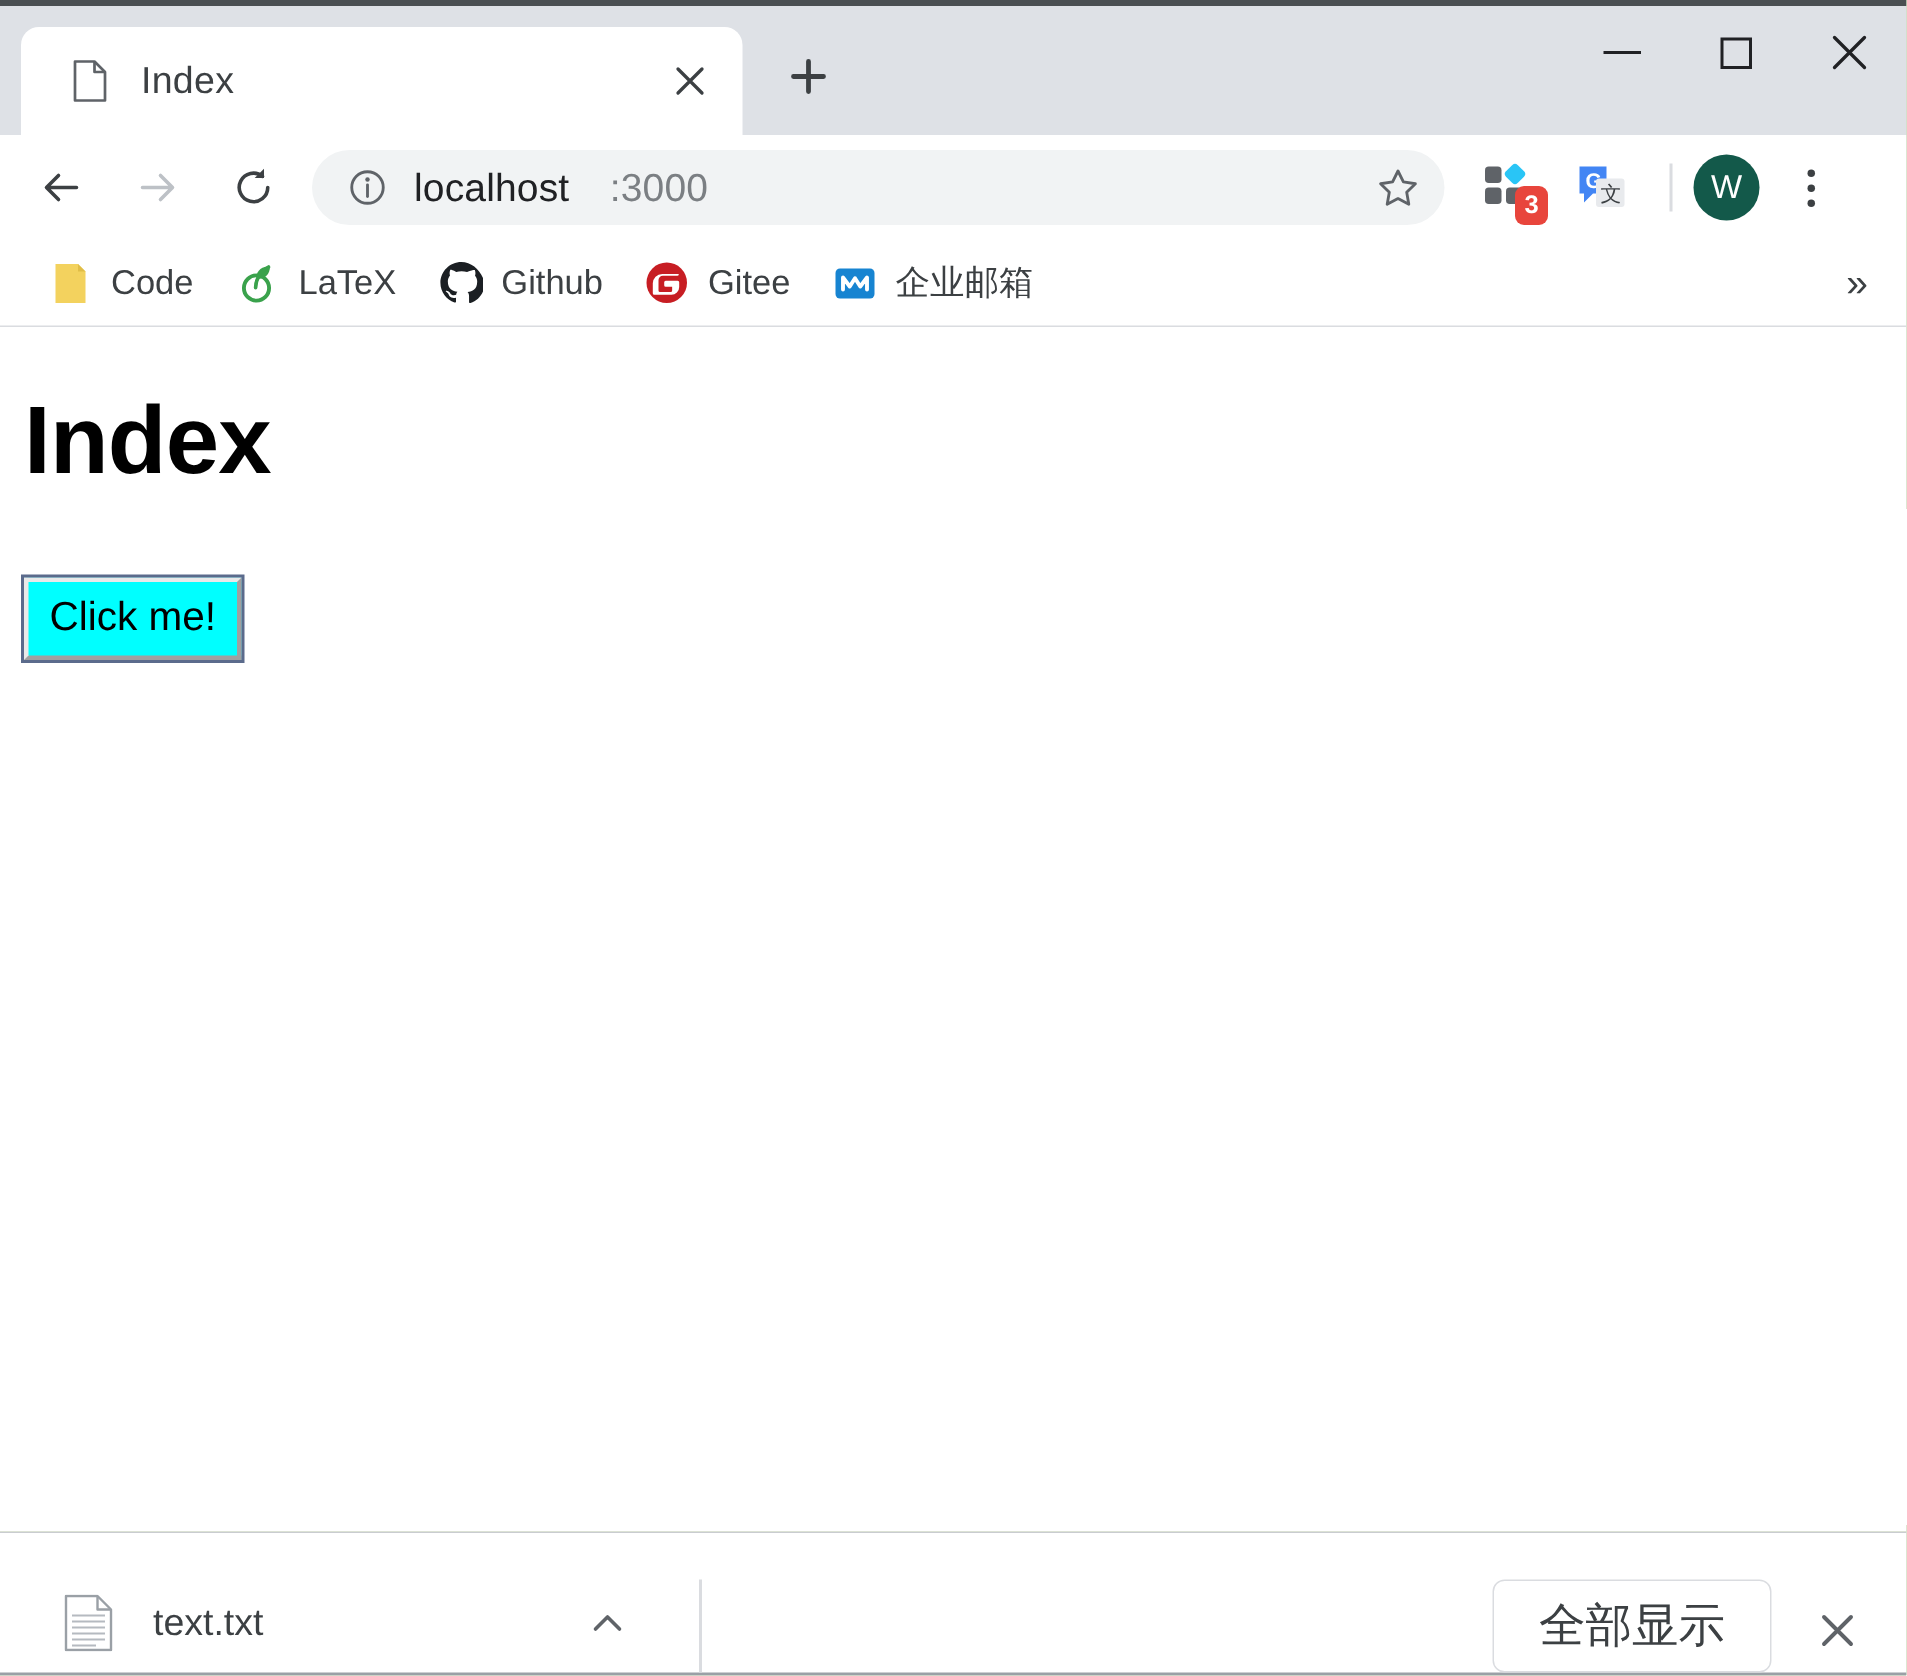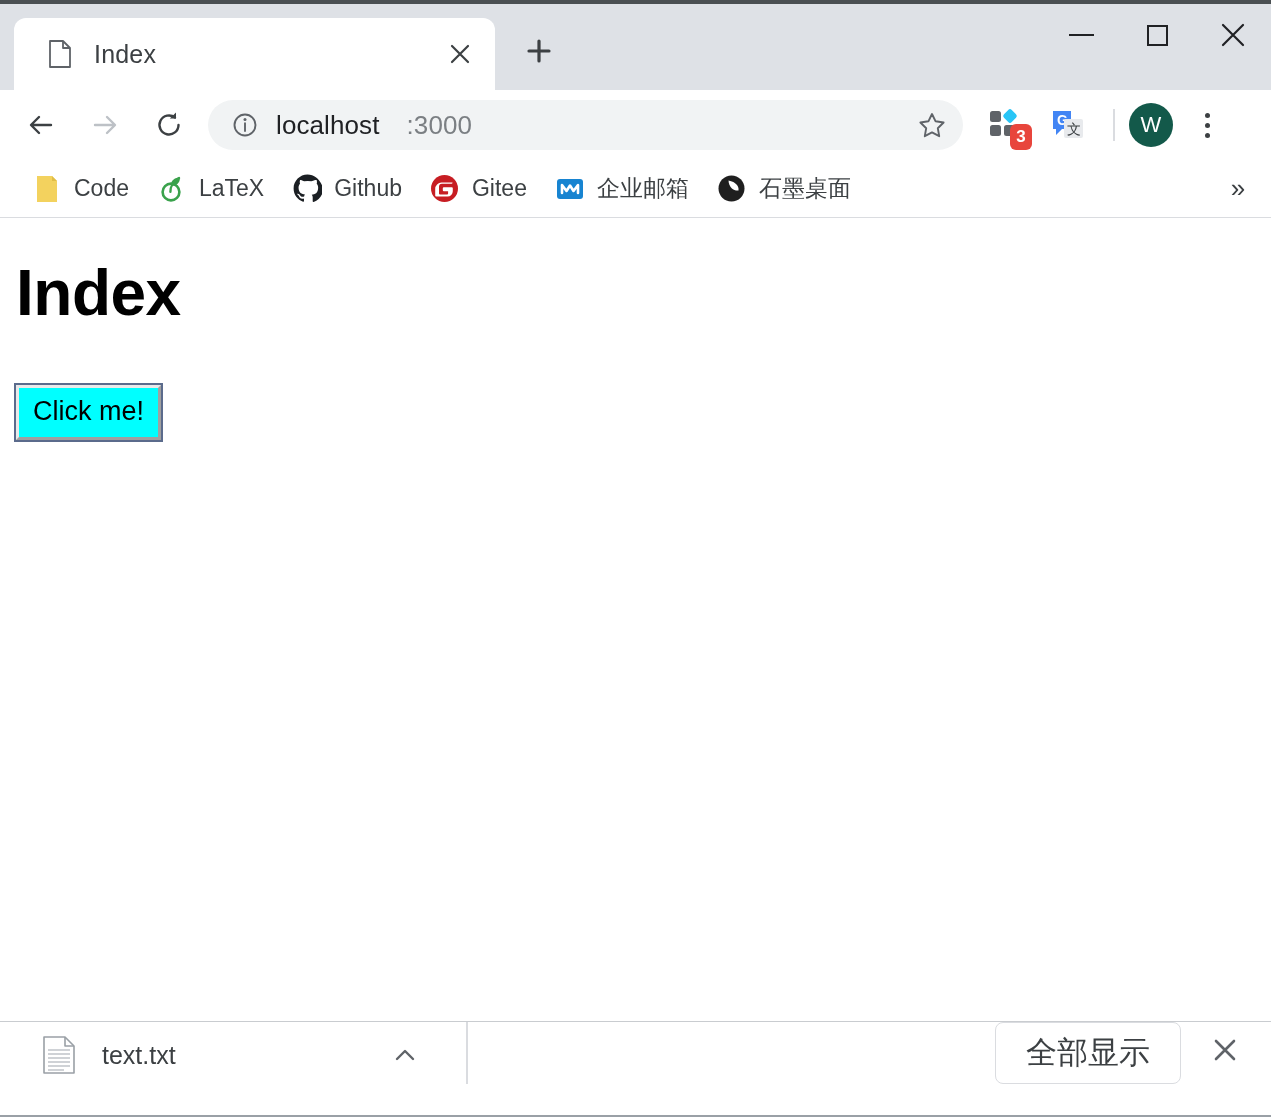--- a/index.html
+++ b/index.html
@@ -329,21 +329,21 @@
     box-sizing: border-box;
   }
 
   
   .shelf {
     height: 96px;
     background: #ffffff;
     border-top: 1px solid #c9ccd0;
     border-bottom: 2px solid #9aa0a6;
     display: flex;
-    align-items: flex-start;
+    align-items: flex-end;
     padding: 0 18px 0 22px;
     box-sizing: border-box;
     flex: 0 0 auto;
   }
   .dl-item {
     display: flex;
     align-items: center;
     height: 66px;
     flex: 0 0 auto;
     padding-right: 10px;
@@ -562,29 +562,20 @@
     <div class="bm">
       <span class="bm-icon">
         <svg width="28" height="28" viewBox="0 0 28 28">
           <rect x="1" y="4" width="26" height="20" rx="3" fill="#1784d1"></rect>
           <path d="M6 18 V10 L10.5 16 L14 10.5 L17.5 16 L22 10 V18" fill="none" stroke="#ffffff" stroke-width="2.6" stroke-linejoin="round" stroke-linecap="round"></path>
         </svg>
       </span>
       <span class="bm-label">企业邮箱</span>
     </div>
 
-    <div class="bm">
-      <span class="bm-icon">
-        <svg width="29" height="29" viewBox="0 0 29 29">
-          <circle cx="14.5" cy="14.5" r="13" fill="#1f1f1f"></circle>
-          <path d="M11.5 6.5 C19 8 22 12 21.5 16.5 C17 17 12 14 11.5 6.5 Z" fill="#ffffff"></path>
-        </svg>
-      </span>
-      <span class="bm-label">石墨桌面</span>
-    </div>
 
     <div class="bm-overflow">»</div>
 
   </div>
 
   <div class="content">
     <h1 class="page-h1">Index</h1>
     <button class="click-btn">Click me!</button>
   </div>
 

